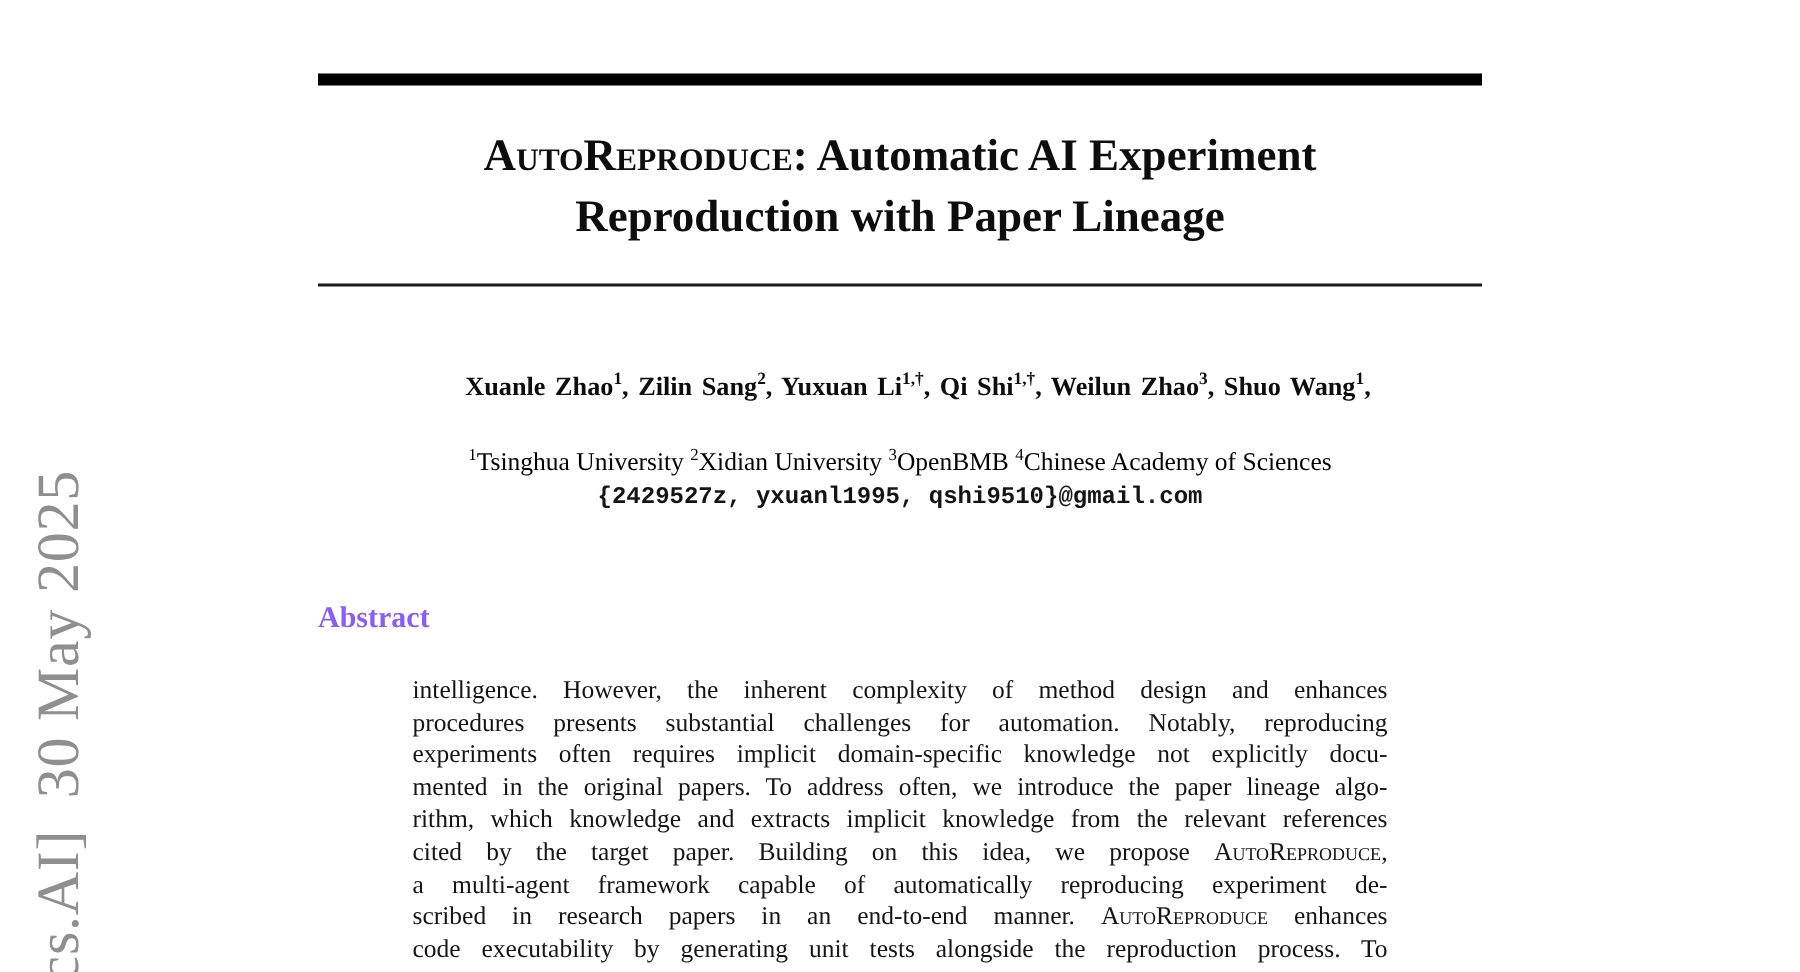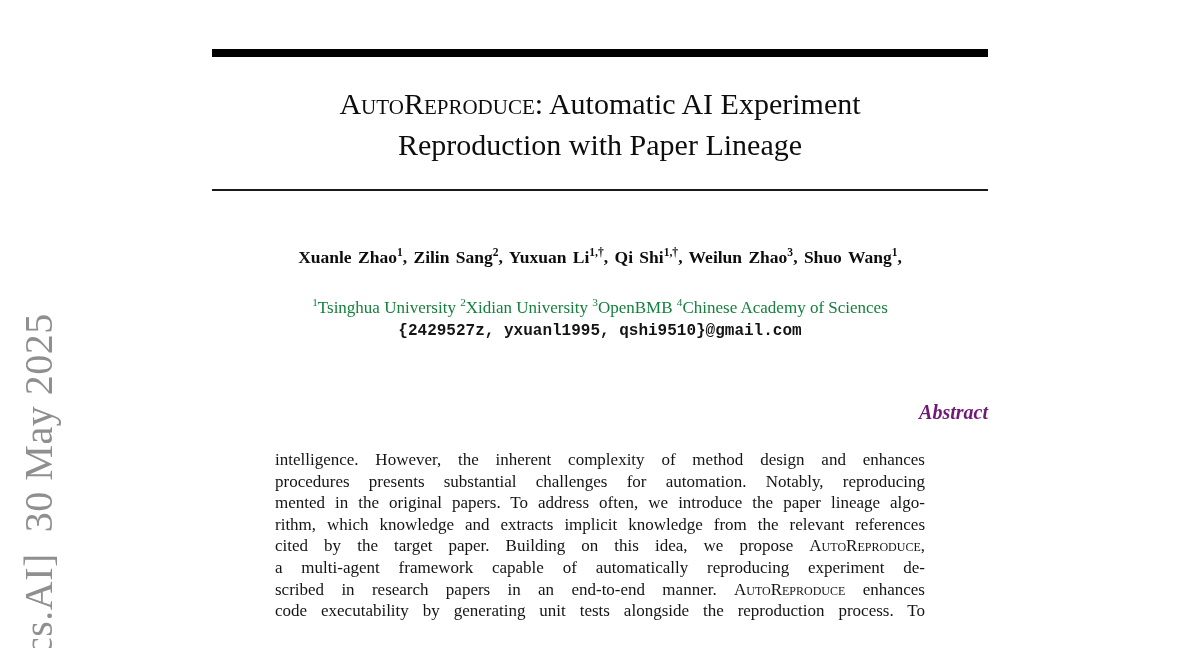--- a/index.html
+++ b/index.html
@@ -35,37 +35,37 @@
     width: 776px;
     height: 8px;
     background: #000000;
   }
   .paper-title {
     position: absolute;
     left: 162px;
     top: 83px;
     width: 876px;
     text-align: center;
-    font-weight: normal;
+    font-weight: bold;
     font-size: 30px;
     line-height: 41px;
     color: #0d0d0d;
   }
   .sc { font-variant: small-caps; }
   .rule-thin {
     position: absolute;
     left: 212px;
     top: 189px;
     width: 776px;
     height: 2px;
     background: #1a1a1a;
   }
   .authors {
     position: absolute;
-    left: 130px;
+    left: 142px;
     top: 245px;
     width: 940px;
     text-align: center;
     font-weight: bold;
     font-size: 17.5px;
     line-height: 24px;
     word-spacing: 2px;
     color: #0d0d0d;
   }
   sup {
@@ -73,43 +73,42 @@
     line-height: 0;
     vertical-align: super;
   }
   .affiliations {
     position: absolute;
     left: 130px;
     top: 298px;
     width: 940px;
     text-align: center;
     font-size: 17px;
-    color: #15803d;
+    color: #000000;
   }
   .email {
     position: absolute;
     left: 130px;
     top: 322px;
     width: 940px;
     text-align: center;
     font-family: "Liberation Mono", monospace;
     font-size: 16px;
     color: #141414;
     font-weight: bold;
   }
   .abstract-heading {
     position: absolute;
     left: 212px;
     top: 401px;
     width: 776px;
-    text-align: right;
+    text-align: left;
     font-size: 20px;
     font-weight: bold;
-    color: #701a75;
-    font-style: italic;
+    color: #8b5cf6;
   }
   .abstract {
     position: absolute;
     left: 275px;
     top: 449px;
     width: 650px;
     font-size: 17px;
     line-height: 21.6px;
     color: #141414;
   }
@@ -141,20 +140,21 @@
 
   <div class="affiliations"><sup>1</sup>Tsinghua University <sup>2</sup>Xidian University <sup>3</sup>OpenBMB <sup>4</sup>Chinese Academy of Sciences</div>
 
   <div class="email">{2429527z, yxuanl1995, qshi9510}@gmail.com</div>
 
   <div class="abstract-heading">Abstract</div>
 
   <div class="abstract">
       <div class="abs-line">intelligence. However, the inherent complexity of method design and enhances</div>
       <div class="abs-line">procedures presents substantial challenges for automation. Notably, reproducing</div>
+      <div class="abs-line">experiments often requires implicit domain-specific knowledge not explicitly docu-</div>
       <div class="abs-line">mented in the original papers. To address often, we introduce the paper lineage algo-</div>
       <div class="abs-line">rithm, which knowledge and extracts implicit knowledge from the relevant references</div>
       <div class="abs-line">cited by the target paper. Building on this idea, we propose <span class="sc">AutoReproduce</span>,</div>
       <div class="abs-line">a multi-agent framework capable of automatically reproducing experiment de-</div>
       <div class="abs-line">scribed in research papers in an end-to-end manner. <span class="sc">AutoReproduce</span> enhances</div>
       <div class="abs-line">code executability by generating unit tests alongside the reproduction process. To</div>
     </div>
 
 </div>
 

